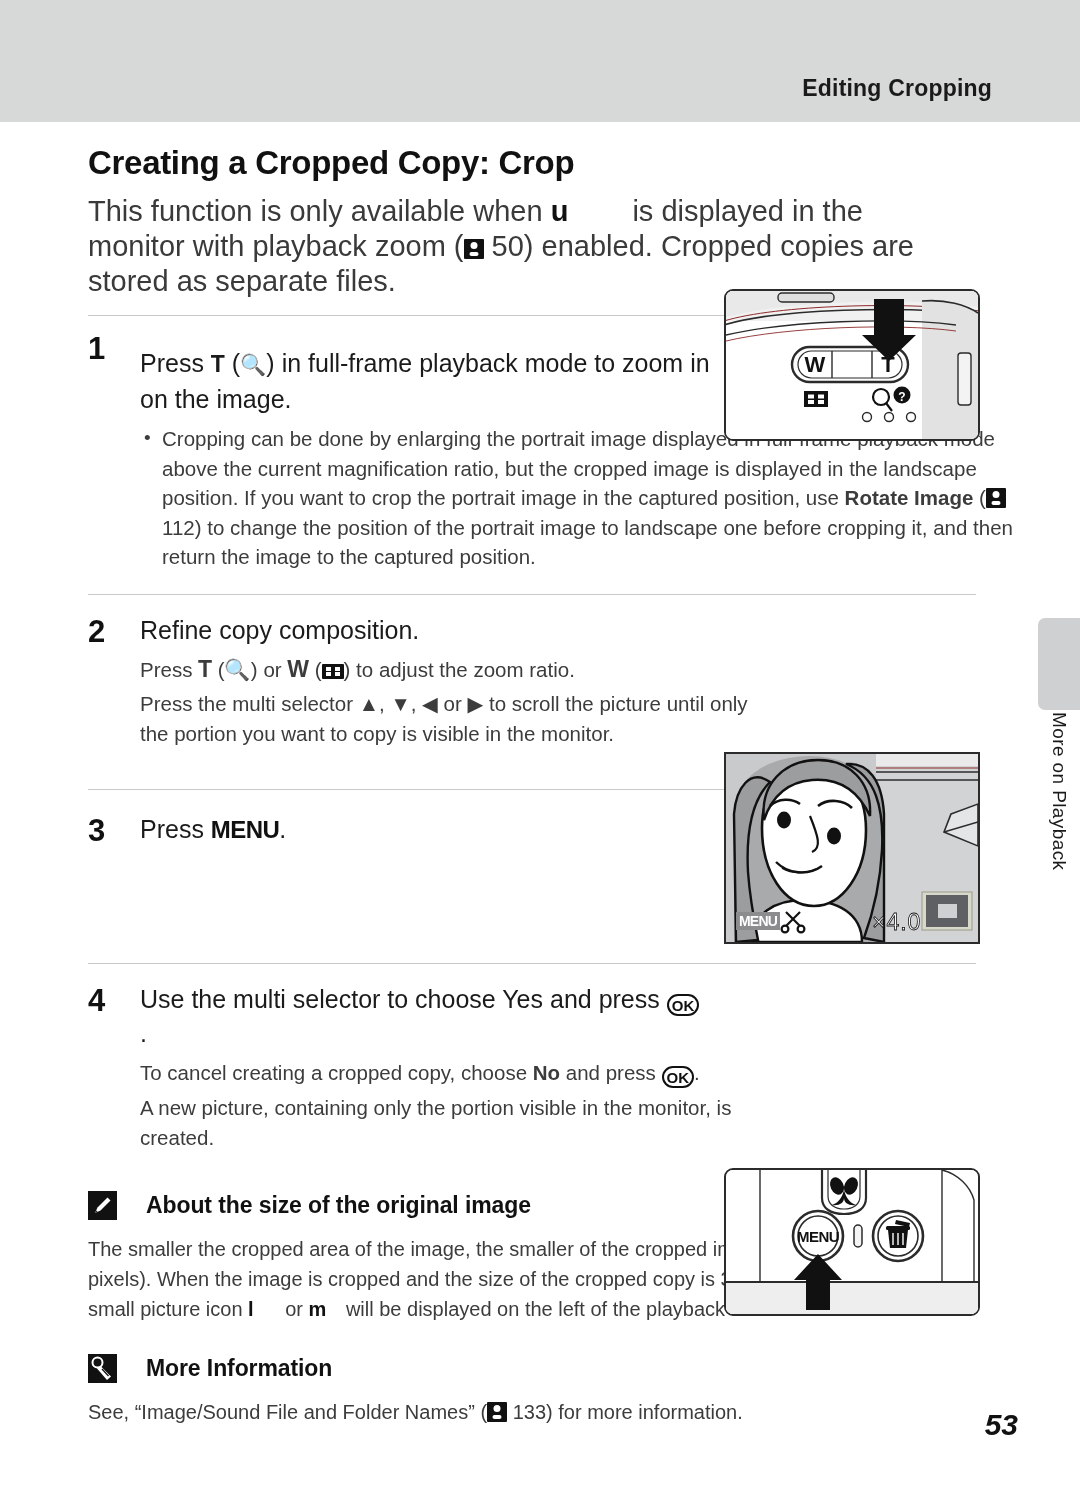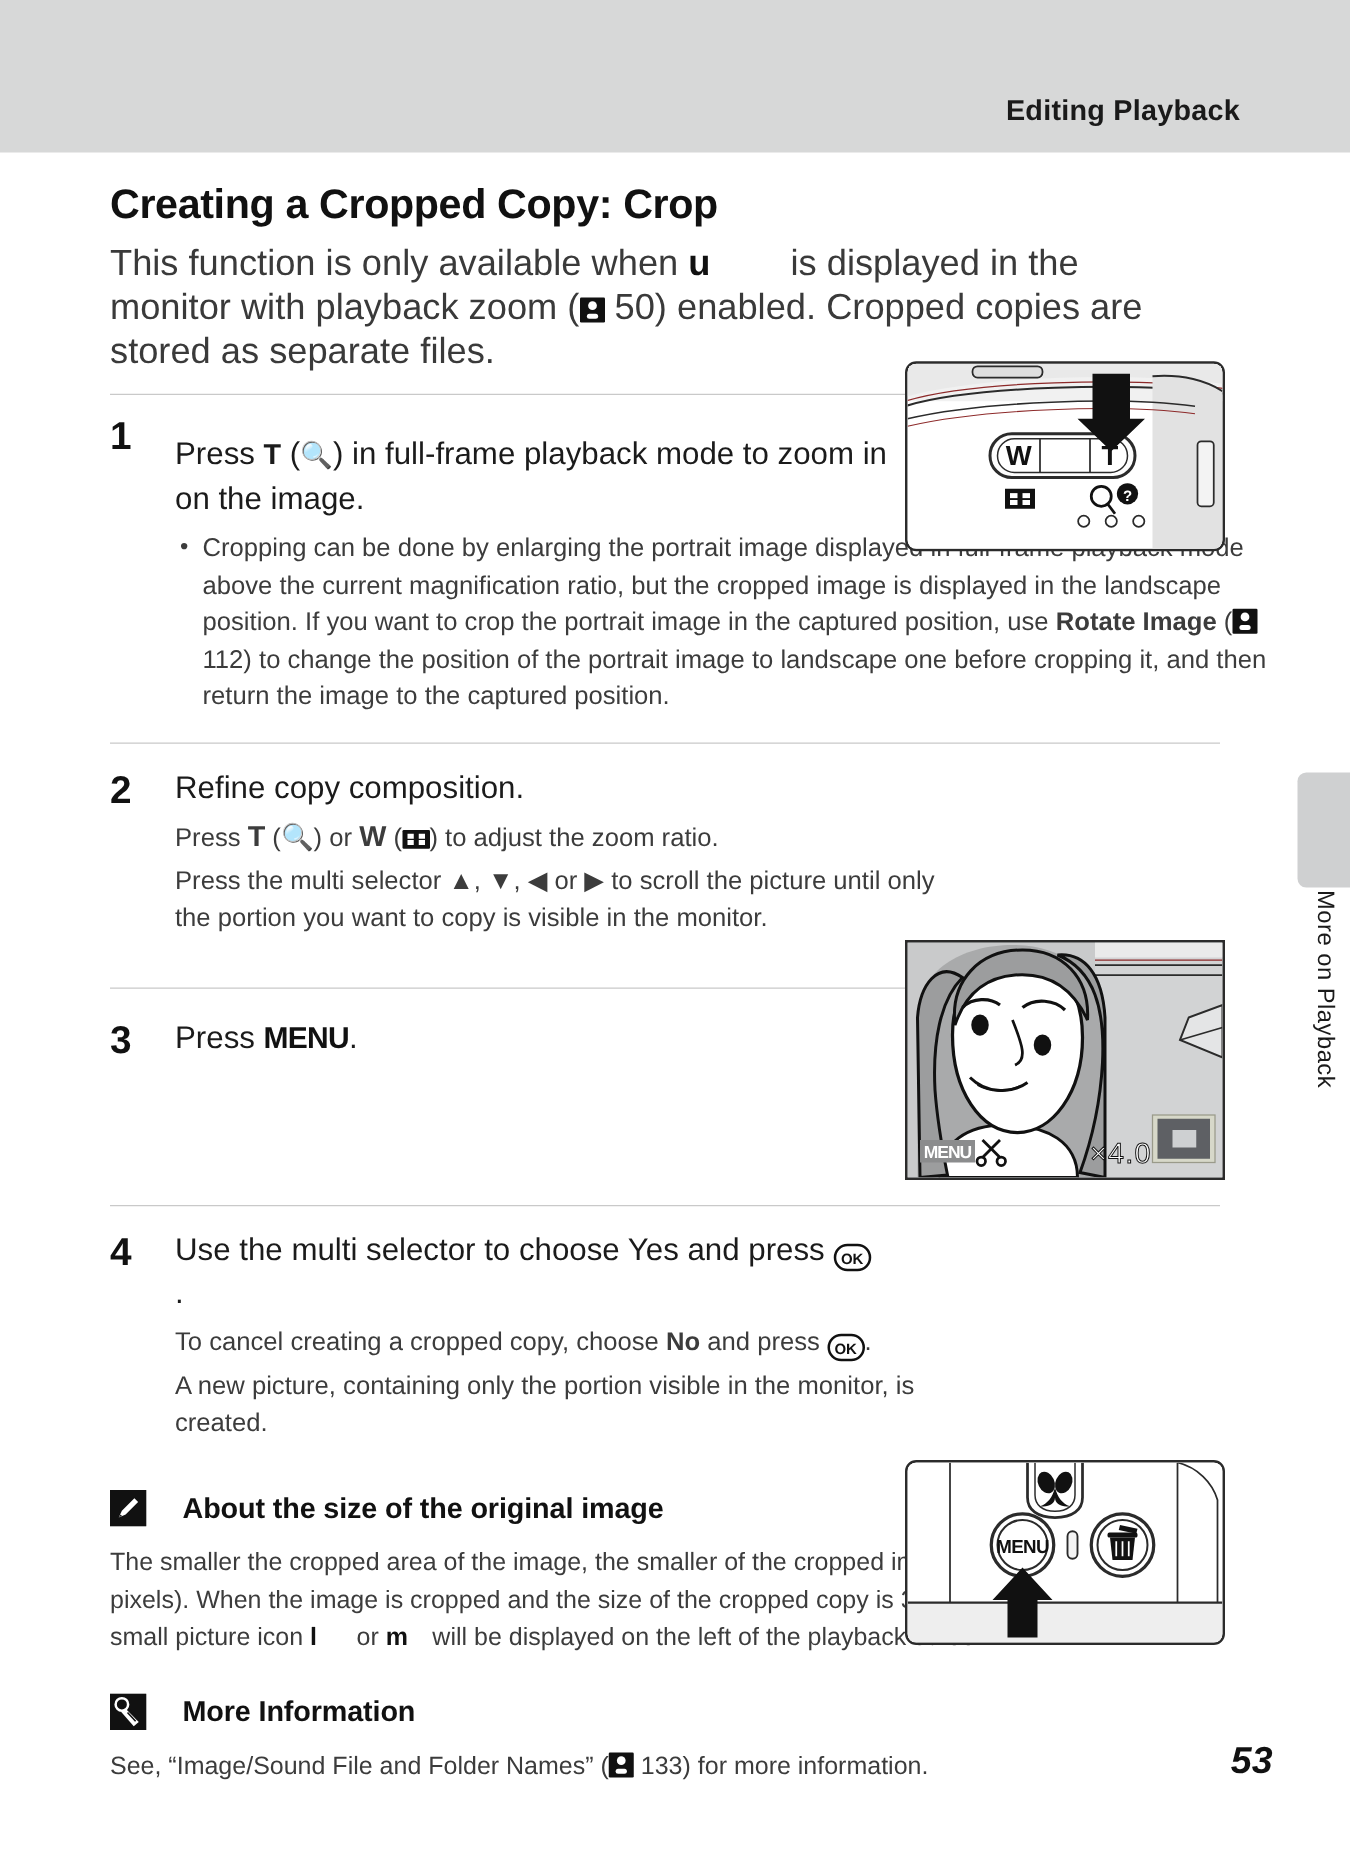--- a/index.html
+++ b/index.html
@@ -100,21 +100,21 @@
   .thumb-ico {
     display:inline-block; width:22px; height:15px; vertical-align:-2px;
     background:#111; position:relative; border-radius:1px;
   }
   .thumb-ico:before{
     content:""; position:absolute; left:4px; top:3px; width:5px; height:4px; background:#fff;
     box-shadow: 9px 0 0 #fff, 0 5px 0 #fff, 9px 5px 0 #fff;
   }
   .okbtn {
     display:inline-block; min-width:30px; height:22px; line-height:20px;
-    border:2px solid #111; border-radius:11px; font-size:12px; font-weight:700;
+    border:2px solid #111; border-radius:11px; font-size:15px; font-weight:700;
     padding:0 3px; text-align:center; vertical-align:-3px; color:#111;
   }
   .menu-word { font-weight:700; letter-spacing:-.6px; font-size:24px; color:#111;}
 
   
   .fig { position: absolute; }
   .cam-frame {
     border: 2px solid #2b2b2b; border-radius: 9px; background:#fff;
     overflow:hidden; position:relative;
   }
@@ -123,31 +123,31 @@
   
   .note { margin-top: 26px; }
   .note-head { display:flex; align-items:center; gap:29px; margin-bottom: 14px;}
   .note-badge {
     width: 29px; height: 29px; background:#111; position:relative; flex:0 0 29px;
   }
   .note-title { font-size: 23px; font-weight: 700; color:#111; letter-spacing:-.1px;}
   .note-body { font-size: 20px; line-height: 30px; color: #3c3c3c; width: 890px;}
 
   .page-num {
-    position:absolute; right: 62px; bottom: 60px;
+    position:absolute; right: 62px; bottom: 44px;
     font-size: 30px; font-weight:700; font-style: italic; color:#111;
   }
 </style>
 </head>
 <body>
 
 <div class="page">
 
   <div class="header-band"></div>
-  <div class="header-title">Editing Playback</div>
+  <div class="header-title">Editing Cropping</div>
 
   <div class="side-tab"></div>
   <div class="side-tab-label">More on Playback</div>
 
   <div class="body-wrap">
     <div class="content">
 
       <h1 class="title">Creating a Cropped Copy: Crop</h1>
 
       <p class="intro">

